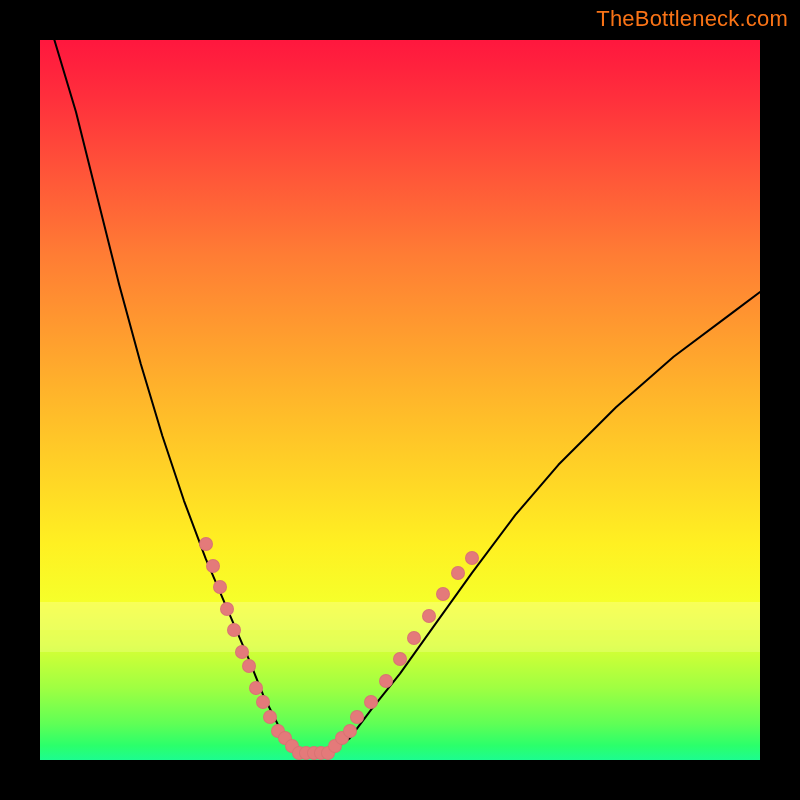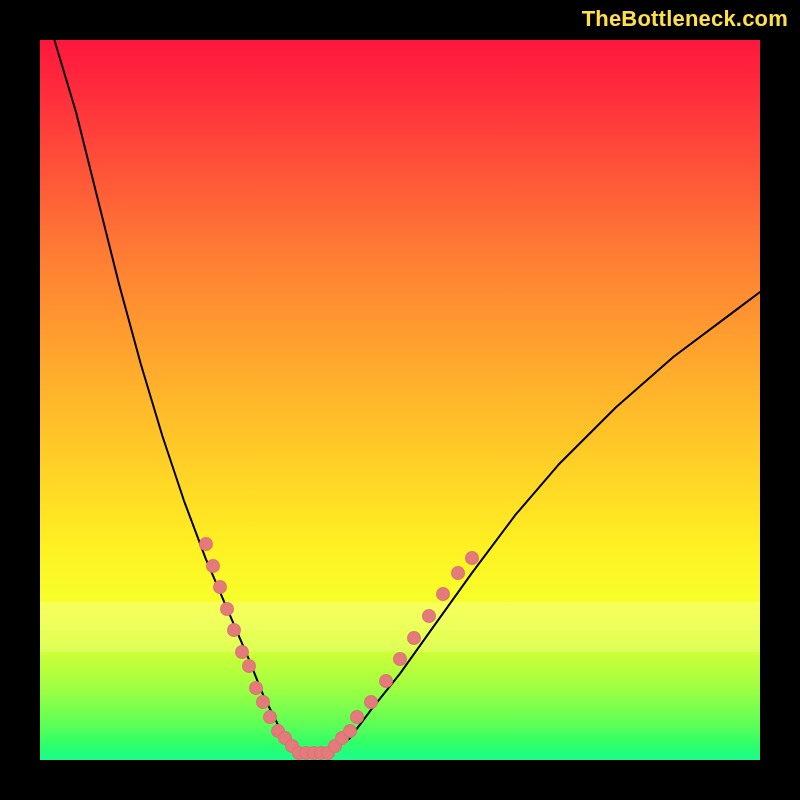--- a/index.html
+++ b/index.html
@@ -14,23 +14,23 @@
   .stage {
     position: relative;
     width: 800px;
     height: 800px;
     background: #000;
   }
   .watermark {
     position: absolute;
     top: 6px;
     right: 12px;
-    color: #fde047;
+    color: #f97316;
     font-size: 22px;
-    font-weight: 700;
+    font-weight: 400;
     letter-spacing: 0.2px;
     z-index: 5;
   }
   .plot {
     position: absolute;
     left: 40px;
     top: 40px;
     width: 720px;
     height: 720px;
     overflow: hidden;

